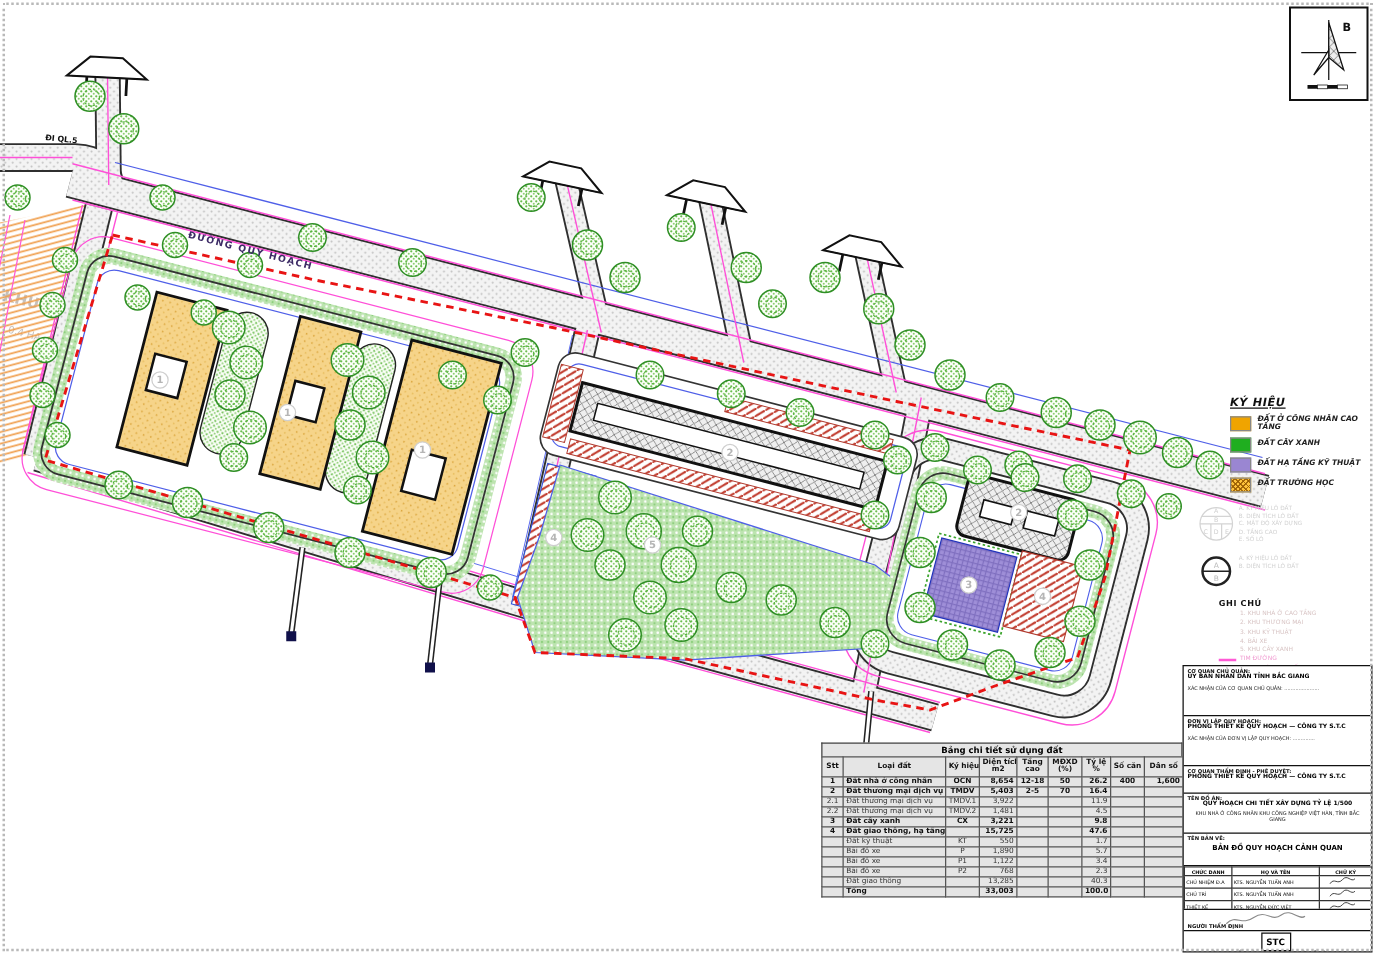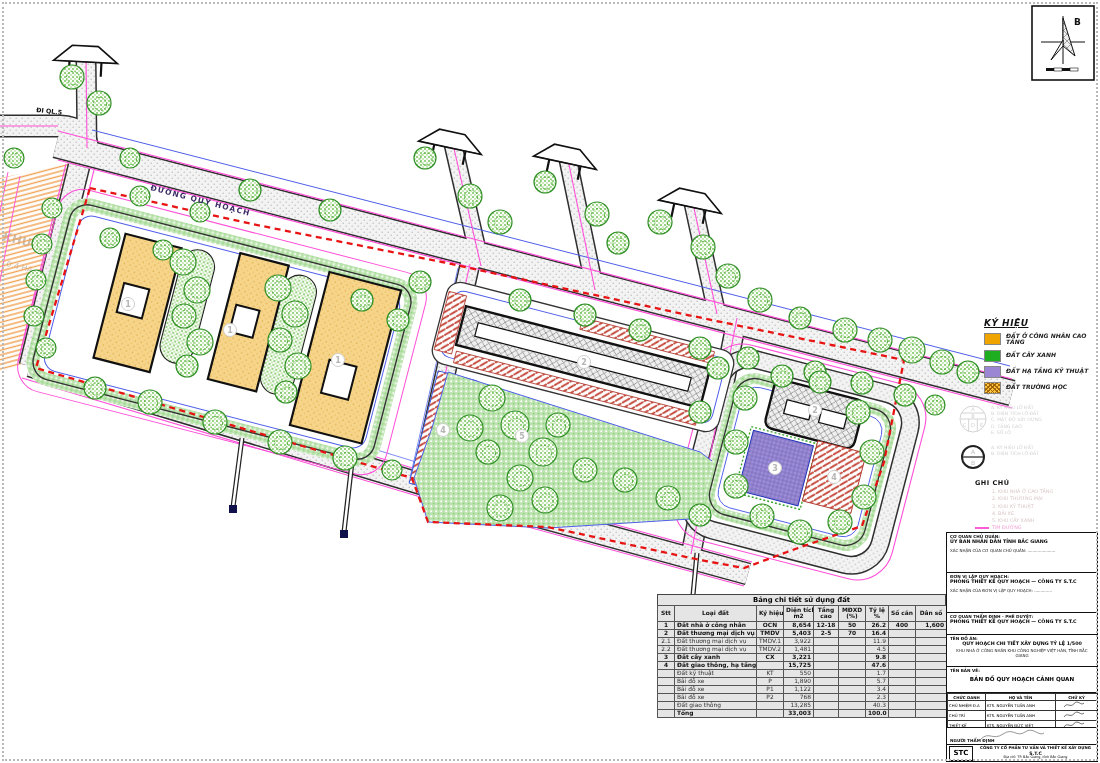--- a/index.html
+++ b/index.html
@@ -43,21 +43,21 @@
      overflow:hidden;white-space:nowrap;color:#111;}
   #landuse th{font-weight:bold;text-align:center;line-height:1.15;}
   #landuse .num{text-align:right;}
   #landuse .ctr{text-align:center;}
   #landuse tr.bold td{font-weight:bold;}
   #landuse tr.sub td{color:#333;}
 
   
   #titleblock{position:absolute;left:946px;top:532px;width:152px;height:230px;background:#fff;
      border:1.2px solid #111;z-index:6;display:flex;flex-direction:column;box-sizing:border-box;}
-  .tb-sec{border-bottom:0.8px solid #111;padding:1px 3px;box-sizing:border-box;overflow:hidden;}
+  .tb-sec{border-bottom:0.8px solid #111;padding:1px 3px;box-sizing:border-box;overflow:hidden;flex-direction:column;}
   .tb-label{font-size:4.2px;font-weight:bold;color:#111;}
   .tb-name{font-size:4.8px;font-weight:bold;color:#000;line-height:1.25;}
   .tb-sign{font-size:4px;color:#222;margin-top:3px;}
   .tb-center{text-align:center;}
   #tb-s1{height:40px;} #tb-s2{height:40px;} #tb-s3{height:22px;}
   #tb-s4{height:32px;} #tb-s5{height:26px;}
   #tb-sig{height:35px;padding:0;}
   #tb-sig table{border-collapse:collapse;width:100%;table-layout:fixed;}
   #tb-sig td,#tb-sig th{border:0.5px solid #333;font-size:3.9px;padding:0 1px;overflow:hidden;
       white-space:nowrap;height:6px;}

